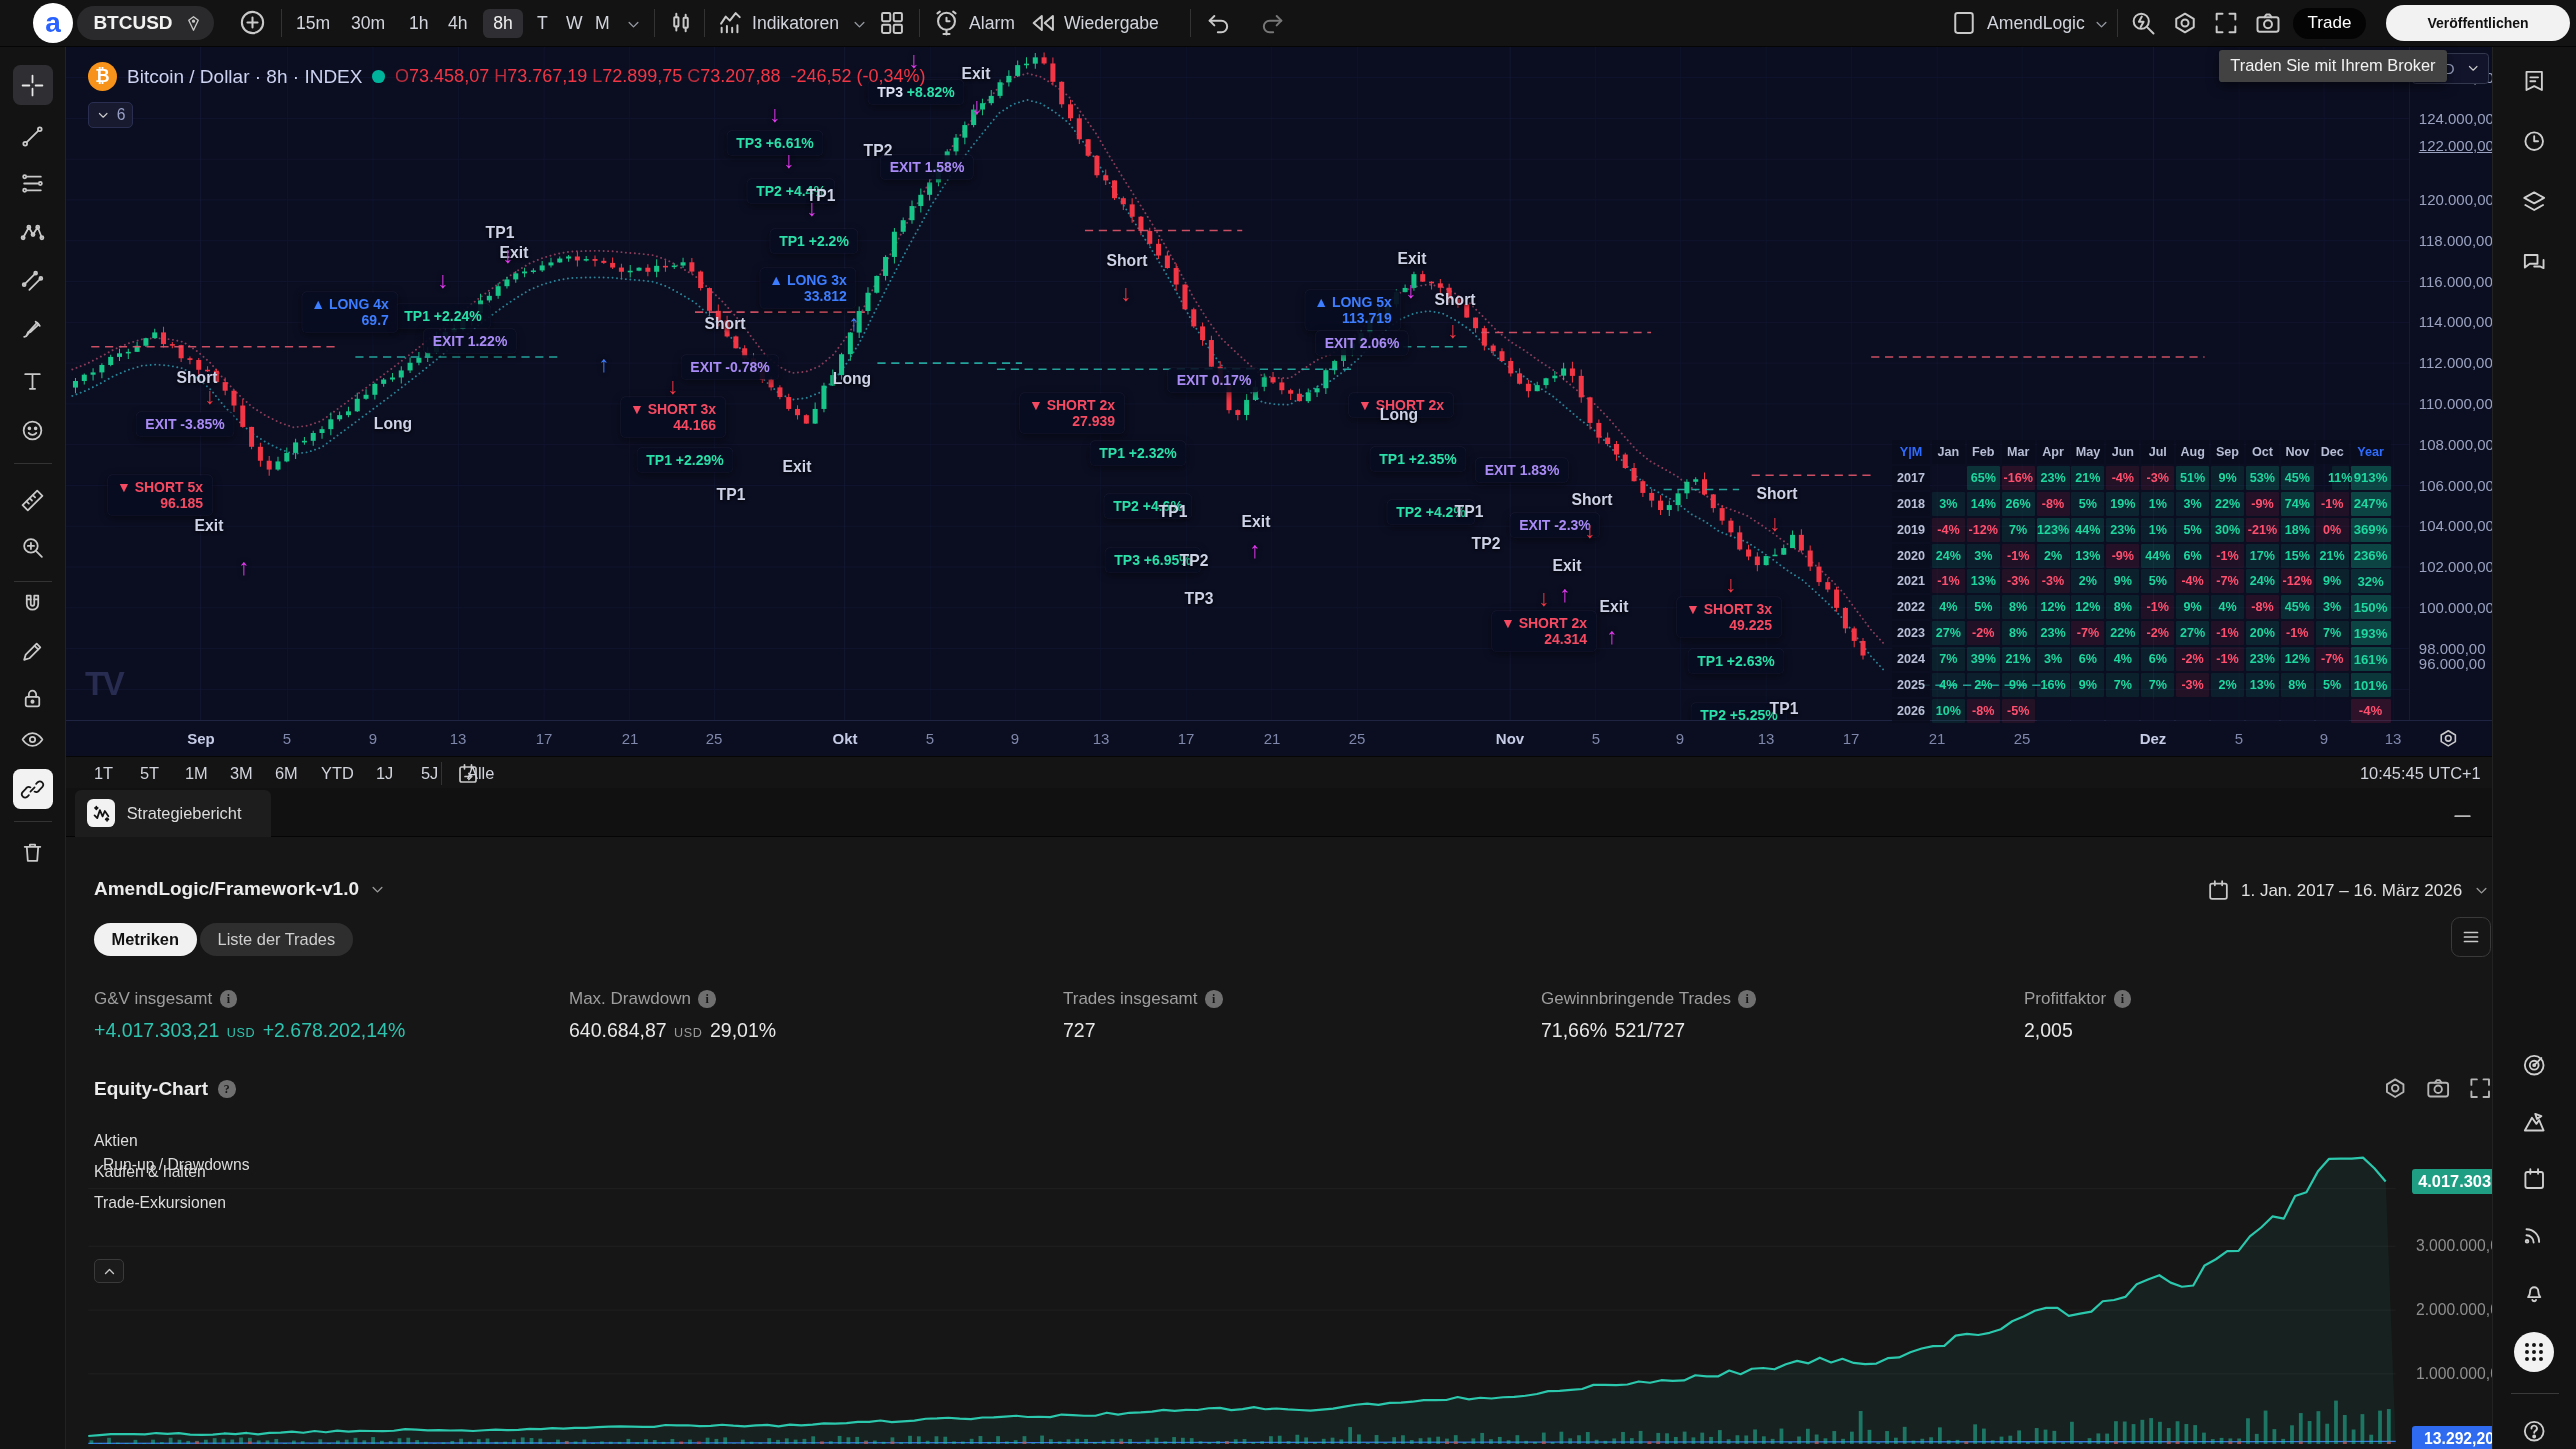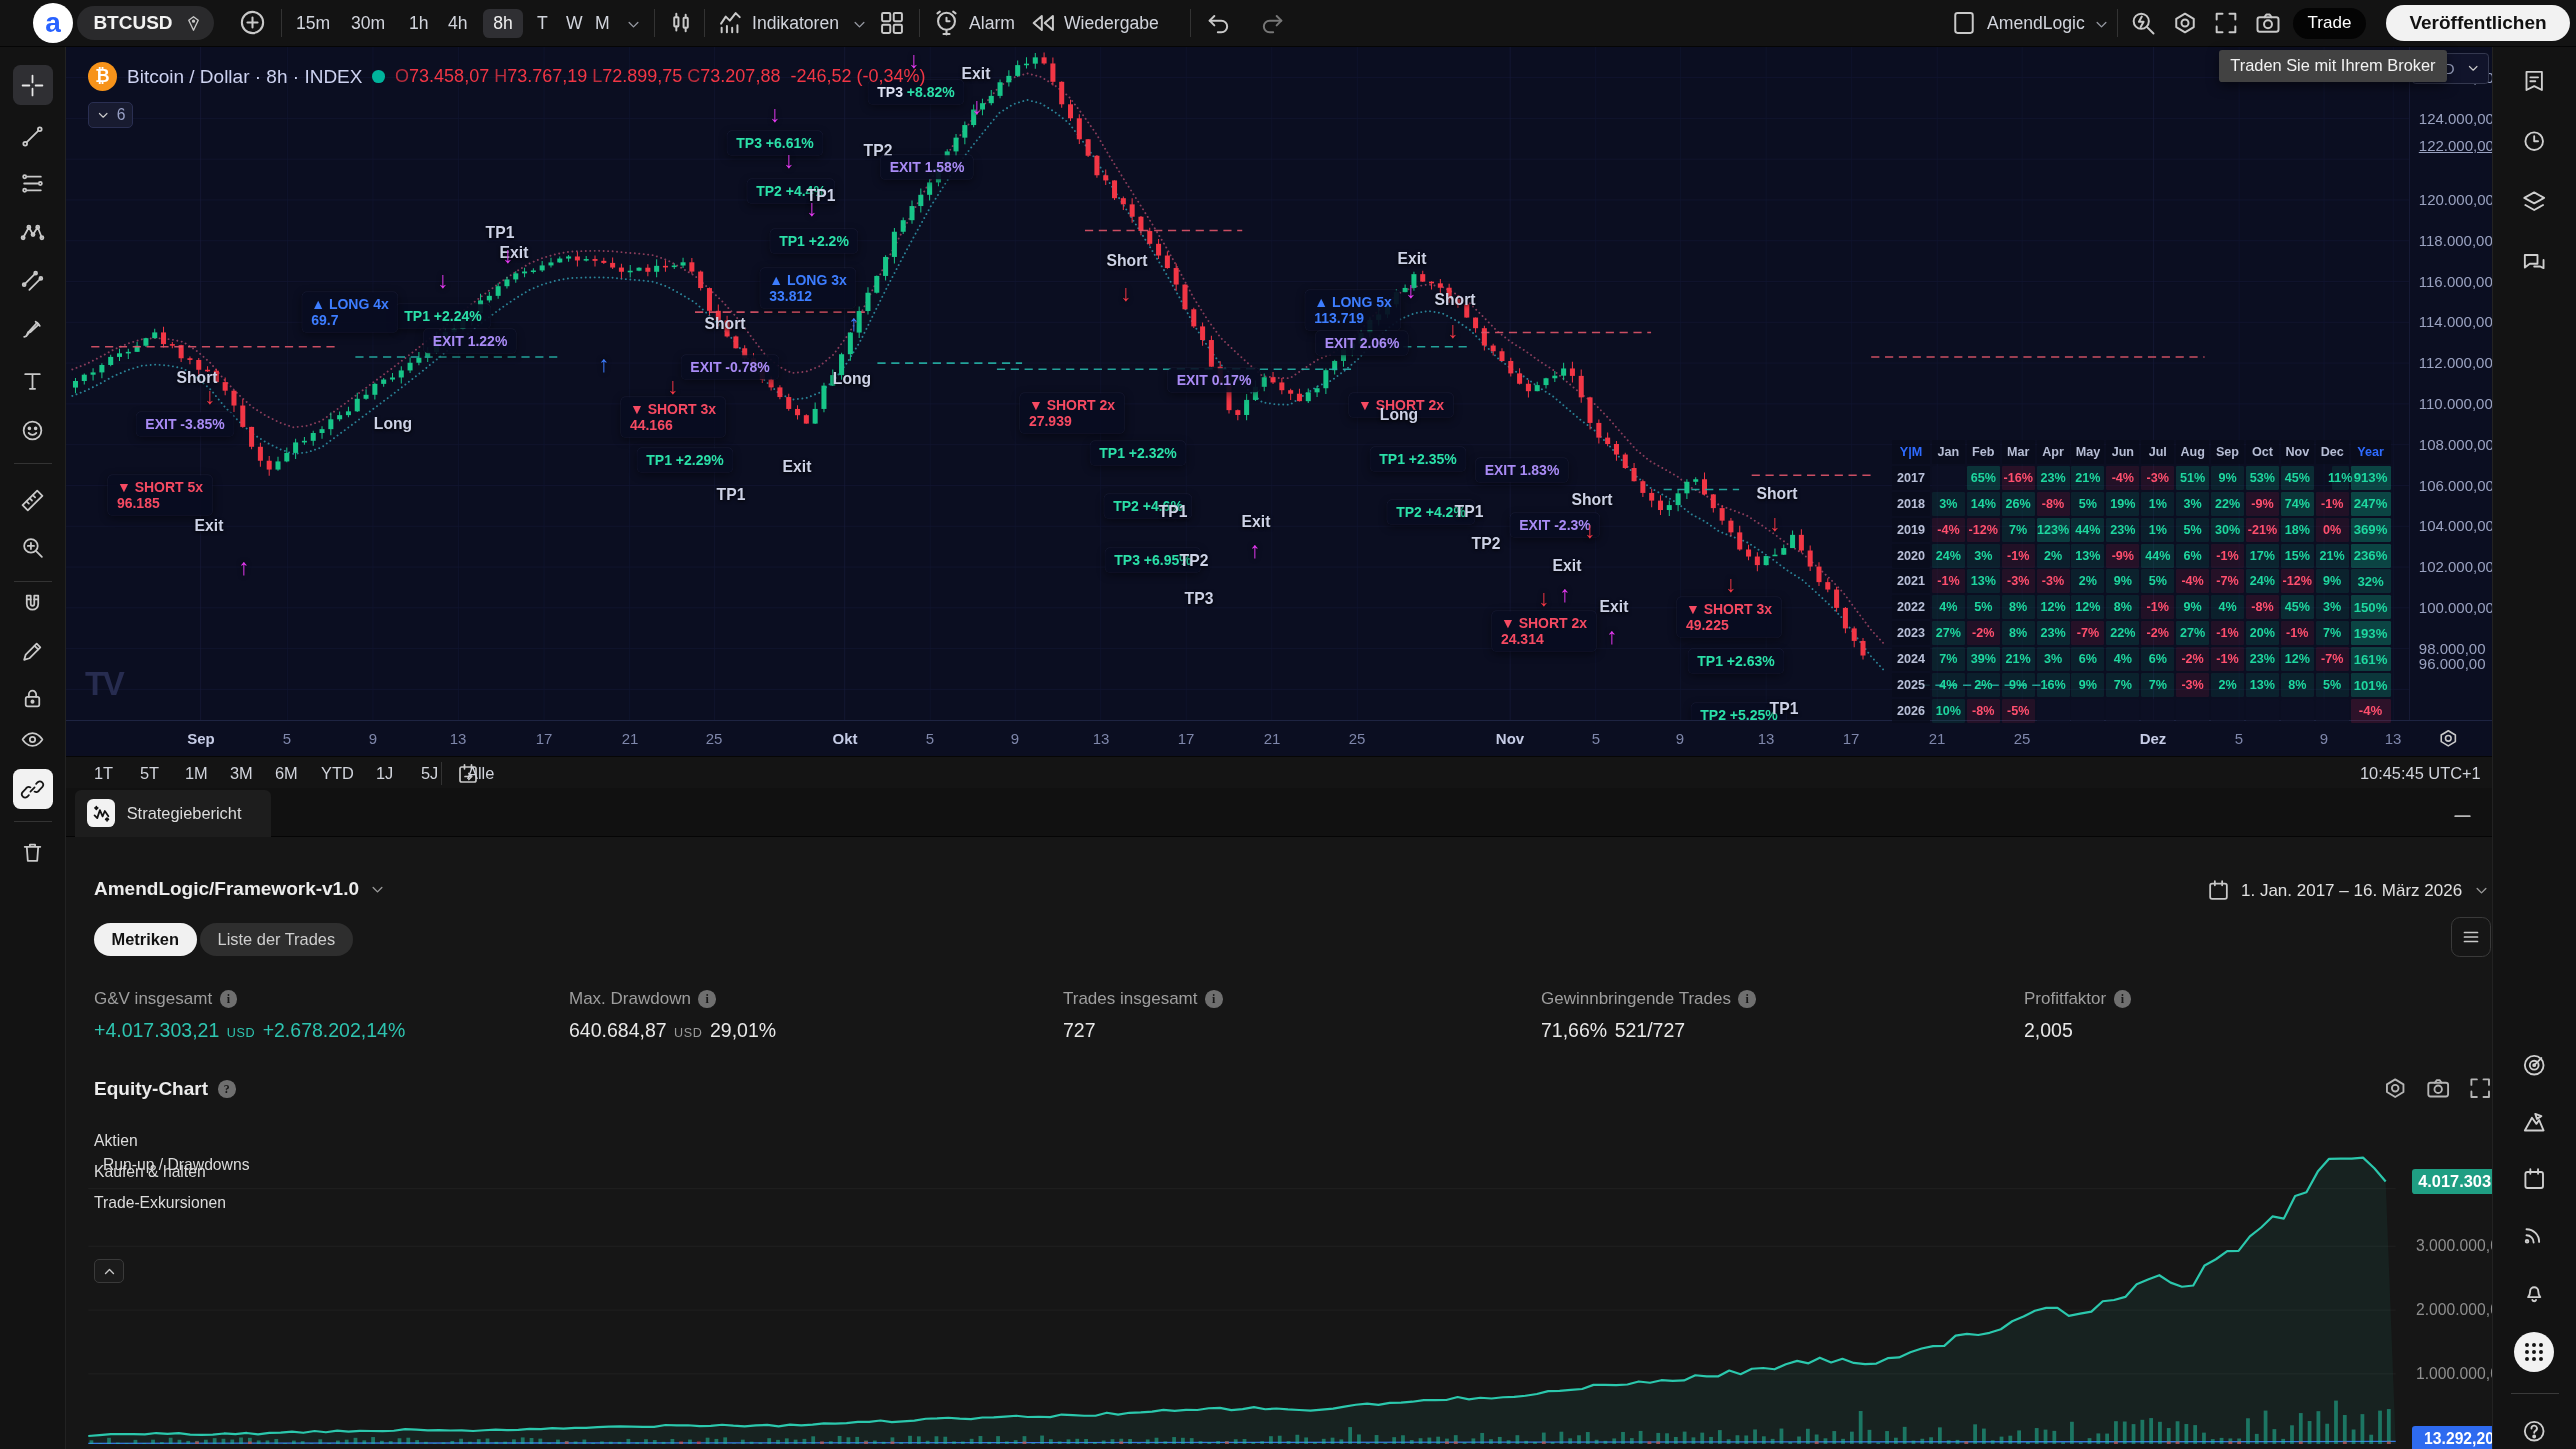--- a/index.html
+++ b/index.html
@@ -11,38 +11,38 @@
   
   #topbar{position:absolute;left:0;top:0;width:2576px;height:47px;background:#131313;border-bottom:0.6px solid #050505;z-index:20}
   #topbar .vd{position:absolute;top:9.4px;width:0.6px;height:28px;background:#333}
   .tbtxt{position:absolute;font-size:17.6px;color:#d1d4dc;top:13.2px}
   .tbchev{position:absolute;top:15px;color:#9598a1}
   #logo{position:absolute;left:33px;top:3.1px;width:40px;height:40px;border-radius:50%;background:#fff;display:flex;align-items:center;justify-content:center;font-size:28px;font-weight:bold;color:#2962ff}
   #symbox{position:absolute;left:77px;top:6.3px;width:137px;height:34px;background:#2a2a2c;border-radius:17px;display:flex;align-items:center;padding:0 11.3px 0 16.4px;gap:8.8px}
   #symbox .sym{font-size:19px;font-weight:bold;color:#f2f2f2;flex:1}
   .tfpill{position:absolute;left:483px;top:8.8px;width:40px;height:29px;background:#2f2f33;border-radius:6.3px;display:flex;align-items:center;justify-content:center;font-size:17.6px;color:#f0f0f0}
   #tradebtn{position:absolute;left:2293px;top:7.5px;width:73px;height:31px;background:#040404;border-radius:15.7px;display:flex;align-items:center;justify-content:center;font-size:17px;color:#fff}
-  #pubbtn{position:absolute;left:2386px;top:5px;width:184px;height:36px;background:#f2f2f2;border-radius:18px;display:flex;align-items:center;justify-content:center;font-size:19px;font-weight:600;color:#111}
+  #pubbtn{position:absolute;left:2386px;top:5px;width:184px;height:36px;background:#f2f2f2;border-radius:18px;display:flex;align-items:center;justify-content:center;font-size:14px;font-weight:600;color:#111}
   #tooltip{position:absolute;left:2219px;top:50px;background:#424242;border-radius:3.1px;padding:6.3px 11.3px;font-size:16.4px;color:#f2f2f2;z-index:60;white-space:nowrap;box-shadow:0 3.8px 11.3px rgba(0,0,0,.5)}
   
   #lefttb{position:absolute;left:0;top:47px;width:66px;height:1402px;background:#131313;border-right:0.6px solid #222;z-index:15}
   .ltool{position:absolute;left:12.6px;width:40px;height:40px;border-radius:7.5px;display:flex;align-items:center;justify-content:center;color:#c9c9c9}
   .ltool.on{background:#2f2f33;color:#e8e8e8}
   .ltool.white{background:#f2f2f2;color:#161616}
   .ldiv{position:absolute;left:14px;width:38px;height:0.6px;background:#333}
   
   #righttb{position:absolute;left:2492px;top:47px;width:84px;height:1402px;background:#131313;border-left:0.6px solid #222;z-index:15}
   .rtool{position:absolute;left:21.4px;width:40px;height:40px;display:flex;align-items:center;justify-content:center;color:#cfcfcf}
   .rtool.apps{background:#f2f2f2;border-radius:50%;color:#131313}
   .rdiv{position:absolute;left:17.6px;width:48px;height:0.6px;background:#3a3a3a}
   
   #chartbg{position:absolute;left:66px;top:47px;width:2426px;height:709px;background:#0b0e21}
   #csvg{position:absolute;left:66px;top:47px;z-index:2}
   #labels{position:absolute;left:66px;top:47px;width:2343px;height:673px;z-index:5;overflow:hidden}
-  .lbl{position:absolute;transform:translate(-50%,-50%);white-space:nowrap;text-align:left}
+  .lbl{position:absolute;transform:translate(-50%,-50%);white-space:nowrap;text-align:right}
   .lbl.tp,.lbl.exit,.lbl.long,.lbl.short,.lbl.tpmix{background:rgba(9,12,32,.93);border-radius:4.4px;padding:3.8px 8.8px;font-size:14px;font-weight:700;box-shadow:0 0 0 0.6px rgba(90,100,160,.18),0 2.5px 8.8px rgba(0,0,0,.45)}
   .lbl.tp{color:#2be0a8}.lbl.exit{color:#a98bf5}.lbl.long{color:#3d7dff}.lbl.short{color:#f64a62}
   .lbl.txt{color:#cdd2e6;font-size:15.7px;font-weight:700;text-shadow:0 1.3px 3.8px #000}
   .lbl .l2{display:block;font-weight:700}
   .lbl.tpmix .w{color:#dfe3f4}.lbl.tpmix .g{color:#2be0a8}
   .arr{position:absolute;transform:translate(-50%,-50%);font-size:22.6px;font-weight:bold;z-index:4;text-shadow:0 0 5px rgba(0,0,0,.9)}
   .arr.mag{color:#e239f0}.arr.red{color:#f23645}.arr.blue{color:#3d7dff}
   #chead{position:absolute;left:88px;top:62px;z-index:6;display:flex;align-items:center;gap:10px}
   #btc{width:29px;height:29px;border-radius:50%;background:#f7931a;color:#fff;font-size:17.6px;font-weight:bold;display:flex;align-items:center;justify-content:center}
   #ctitle{font-size:19px;color:#cdd2f0}

